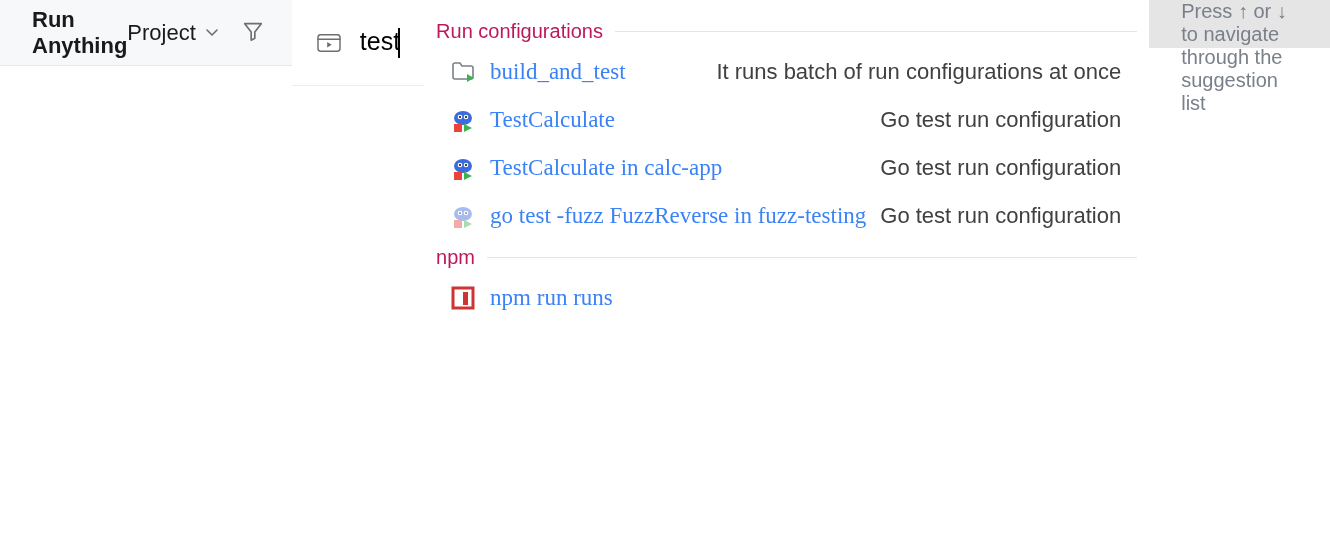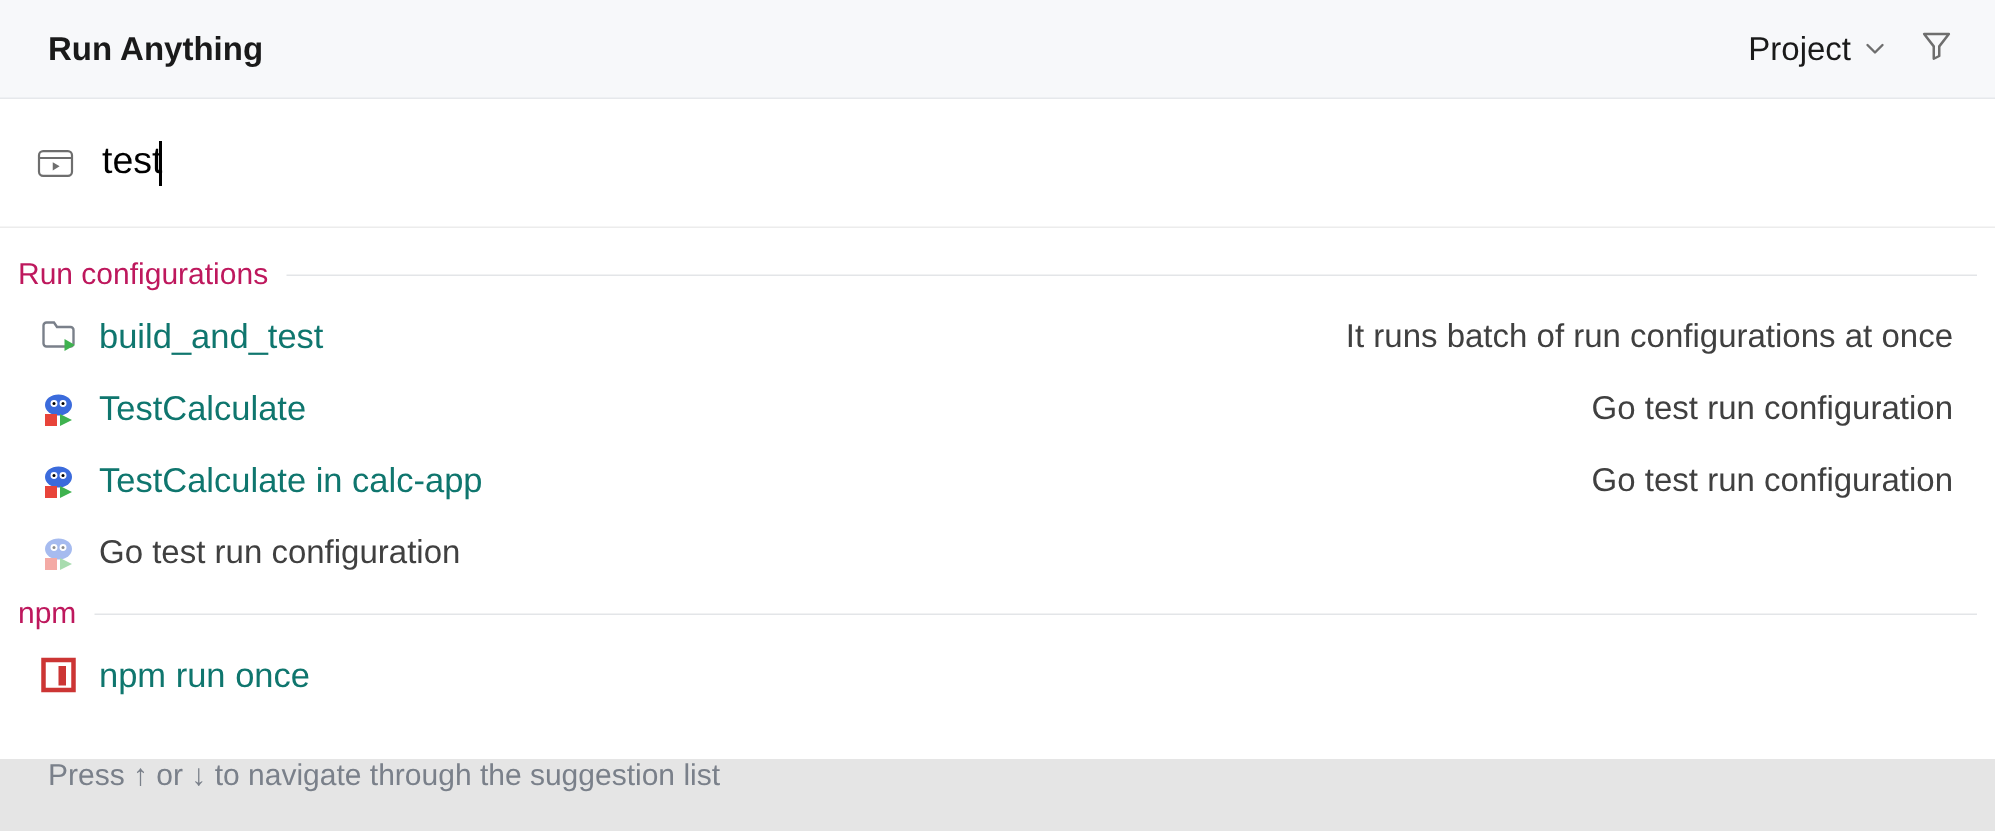--- a/index.html
+++ b/index.html
@@ -1,17 +1,17 @@
 <!DOCTYPE html>
 <html><head>
 <meta charset="utf-8">
 <style>
   * { box-sizing: border-box; margin: 0; padding: 0; }
   html, body { width: 1330px; height: 554px; font-family: -apple-system, BlinkMacSystemFont, "Segoe UI", Arial, sans-serif; background: #fff; color: #000; }
-  .window { display: flex; flex-direction: column; height: 100%; }
+  .window { display: flex; flex-direction: row; height: 100%; }
   .titlebar {
     display: flex; align-items: center; justify-content: space-between;
     height: 66px; padding: 0 28px 0 32px;
     background: #f7f8fa; border-bottom: 1px solid #e6e8eb;
   }
   .titlebar .title { font-size: 22px; font-weight: 600; color: #1a1a1a; }
   .titlebar .right { display: flex; align-items: center; gap: 22px; }
   .scope { display: flex; align-items: center; gap: 8px; font-size: 22px; font-weight: 400; color: #1a1a1a; cursor: pointer; }
   .scope svg { width: 16px; height: 16px; }
   .filter-btn { display: flex; align-items: center; cursor: pointer; }
@@ -39,21 +39,21 @@
     padding: 0 12px; height: 34px;
     font-size: 20px; color: #be185d;
   }
   .section-header .line { flex:1; height:1px; background:#e3e5e8; }
 
   .row {
     display: flex; align-items: center; height: 48px;
     padding: 0 28px 0 26px; gap: 14px; cursor: pointer;
   }
   .row .icon { width: 26px; height: 26px; display:flex; align-items:center; justify-content:center; flex-shrink:0; }
-  .row .label { font-size: 23px; color: #0f766e; flex: 1; white-space: nowrap; overflow: hidden; text-overflow: ellipsis; }
+  .row .label { font-size: 23px; color: #3b82f6; flex: 1; white-space: nowrap; overflow: hidden; text-overflow: ellipsis; font-family: Liberation Serif, serif; }
   .row .desc  { font-size: 22px; color: #404040; white-space: nowrap; }
 
   .footer {
     height: 48px; display: flex; align-items: flex-start; padding: 0 32px;
     background: #e5e5e5; font-size: 20px; color: #7a808a;
   }
 </style>
 </head>
 <body>
 
@@ -148,36 +148,37 @@
         <svg viewBox="0 0 26 26" opacity="0.45">
           <ellipse cx="13" cy="11" rx="9" ry="7" fill="#3b6bdc"></ellipse>
           <circle cx="10" cy="10" r="2.3" fill="#fff"></circle>
             <circle cx="16" cy="10" r="2.3" fill="#fff"></circle>
           <circle cx="10" cy="10" r="1" fill="#000"></circle>
             <circle cx="16" cy="10" r="1" fill="#000"></circle>
           <rect x="4" y="17" width="8" height="8" fill="#e8443a"></rect>
           <polygon points="14 17 14 25 22 21" fill="#3fb24f"></polygon>
         </svg>
       </span>
+      <span class="label">go test -fuzz FuzzReverse in fuzz-testing</span>
       <span class="desc">Go test run configuration</span>
     </div>
 
     <div class="section-header">
       <span>npm</span>
       <span class="line"></span>
     </div>
 
     <div class="row">
       <span class="icon">
         <svg viewBox="0 0 26 26">
           <rect x="3" y="3" width="20" height="20" fill="none" stroke="#cc3534" stroke-width="3"></rect>
           <rect x="13" y="7" width="5" height="13" fill="#cc3534"></rect>
         </svg>
       </span>
-      <span class="label">npm run once</span>
+      <span class="label">npm run runs</span>
       <span class="desc"></span>
     </div>
 
   </div>
 
   <div class="footer">
     <span>Press ↑ or ↓ to navigate through the suggestion list</span>
   </div>
 
 </div>

